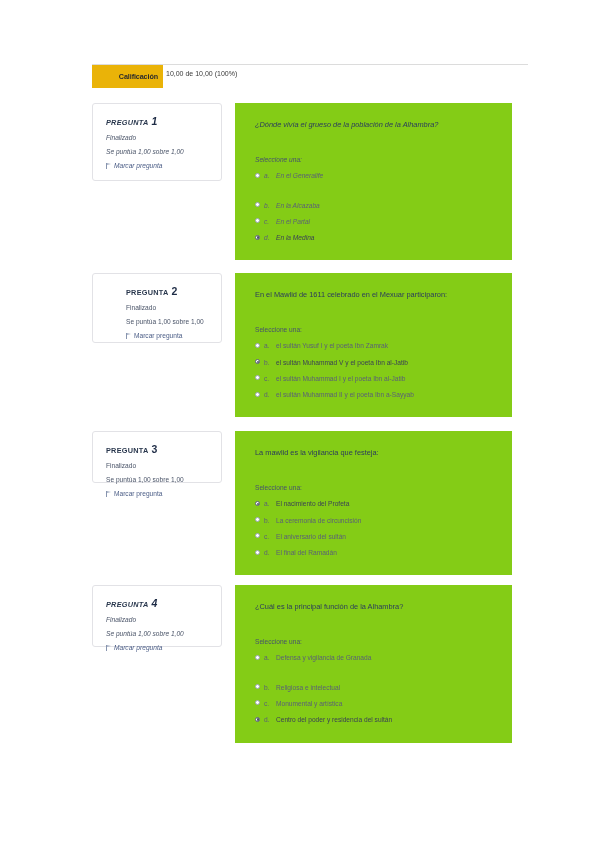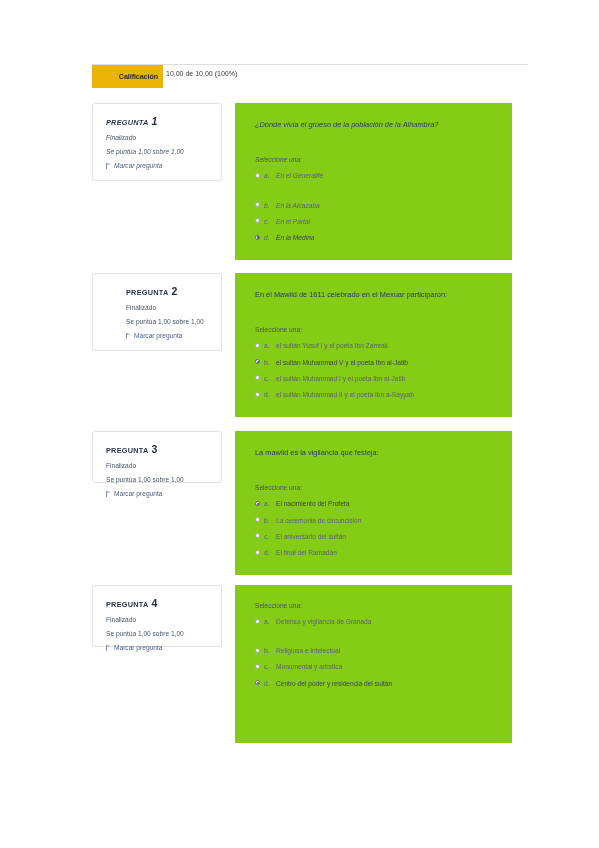--- a/index.html
+++ b/index.html
@@ -230,21 +230,21 @@
           </div>
           <div class="opt strong-text">
             <span class="radio checked"></span>
             <span class="opt-key">d.</span>
             <span class="opt-text">En la Medina</span>
           </div>
         </div>
       </div>
     </div>
     <div class="qblock" style="top: 273px;">
-      <div class="qinfo" style="height: 78px; padding-left: 33px;">
+      <div class="qinfo" style="height: 70px; padding-left: 33px;">
         <div class="qinfo-head"><span>PREGUNTA</span><span class="qnum">2</span></div>
         <div class="qinfo-line">Finalizado</div>
         <div class="qinfo-line">Se puntúa 1,00 sobre 1,00</div>
         <div class="qinfo-flag">
           <span class="flag-icon"></span>
           <span>Marcar pregunta</span>
         </div>
       </div>
       <div class="qbody" style="min-height: 133px;">
         <div class="qtext">En el Mawlid de 1611 celebrado en el Mexuar participaron:</div>
@@ -304,30 +304,31 @@
           </div>
           <div class="opt">
             <span class="radio"></span>
             <span class="opt-key">d.</span>
             <span class="opt-text">El final del Ramadán</span>
           </div>
         </div>
       </div>
     </div>
     <div class="qblock" style="top: 585px;">
-      <div class="qinfo" style="height: 62px;">
+      <div class="qinfo" style="height: 62px; font-style: italic;">
         <div class="qinfo-head"><span>PREGUNTA</span><span class="qnum">4</span></div>
         <div class="qinfo-line">Finalizado</div>
         <div class="qinfo-line">Se puntúa 1,00 sobre 1,00</div>
         <div class="qinfo-flag">
           <span class="flag-icon"></span>
           <span>Marcar pregunta</span>
         </div>
       </div>
       <div class="qbody" style="min-height: 158px;">
+        <div class="qtext">¿Cuál es la principal función de la Alhambra?</div>
         <div class="qprompt">Seleccione una:</div>
         <div class="opt-list">
           <div class="opt gap-after">
             <span class="radio"></span>
             <span class="opt-key">a.</span>
             <span class="opt-text">Defensa y vigilancia de Granada</span>
           </div>
           <div class="opt">
             <span class="radio"></span>
             <span class="opt-key">b.</span>

